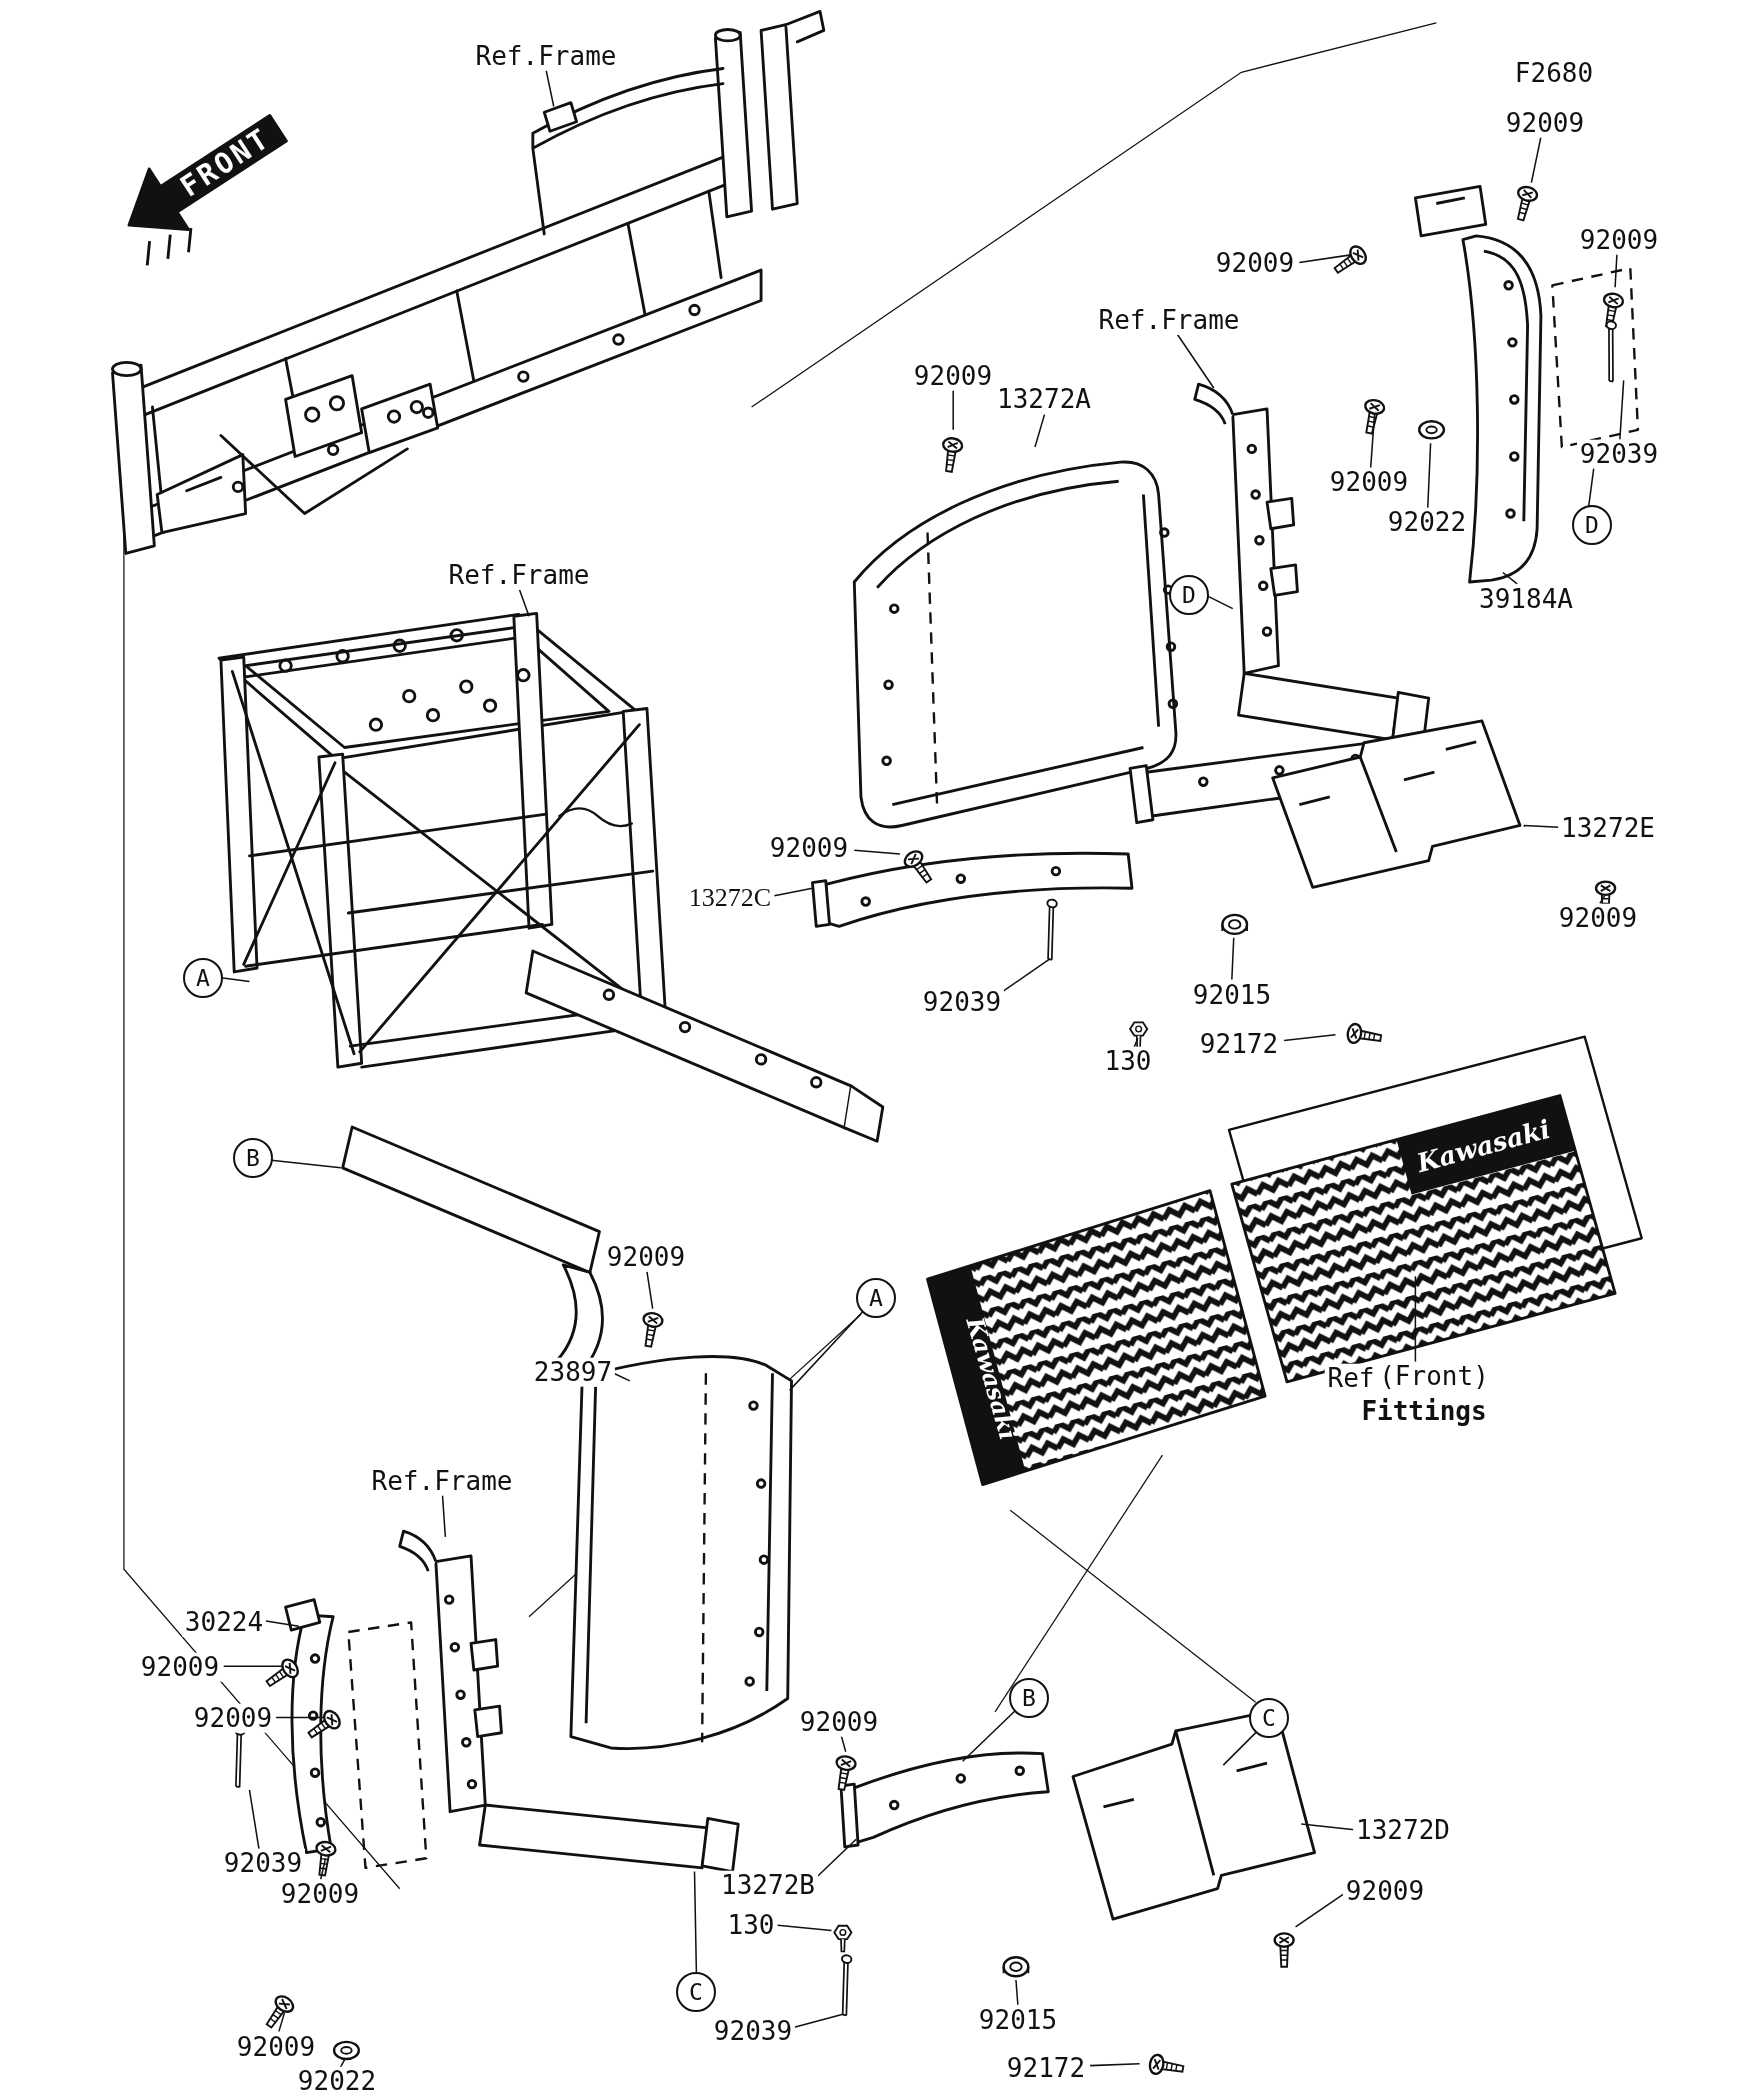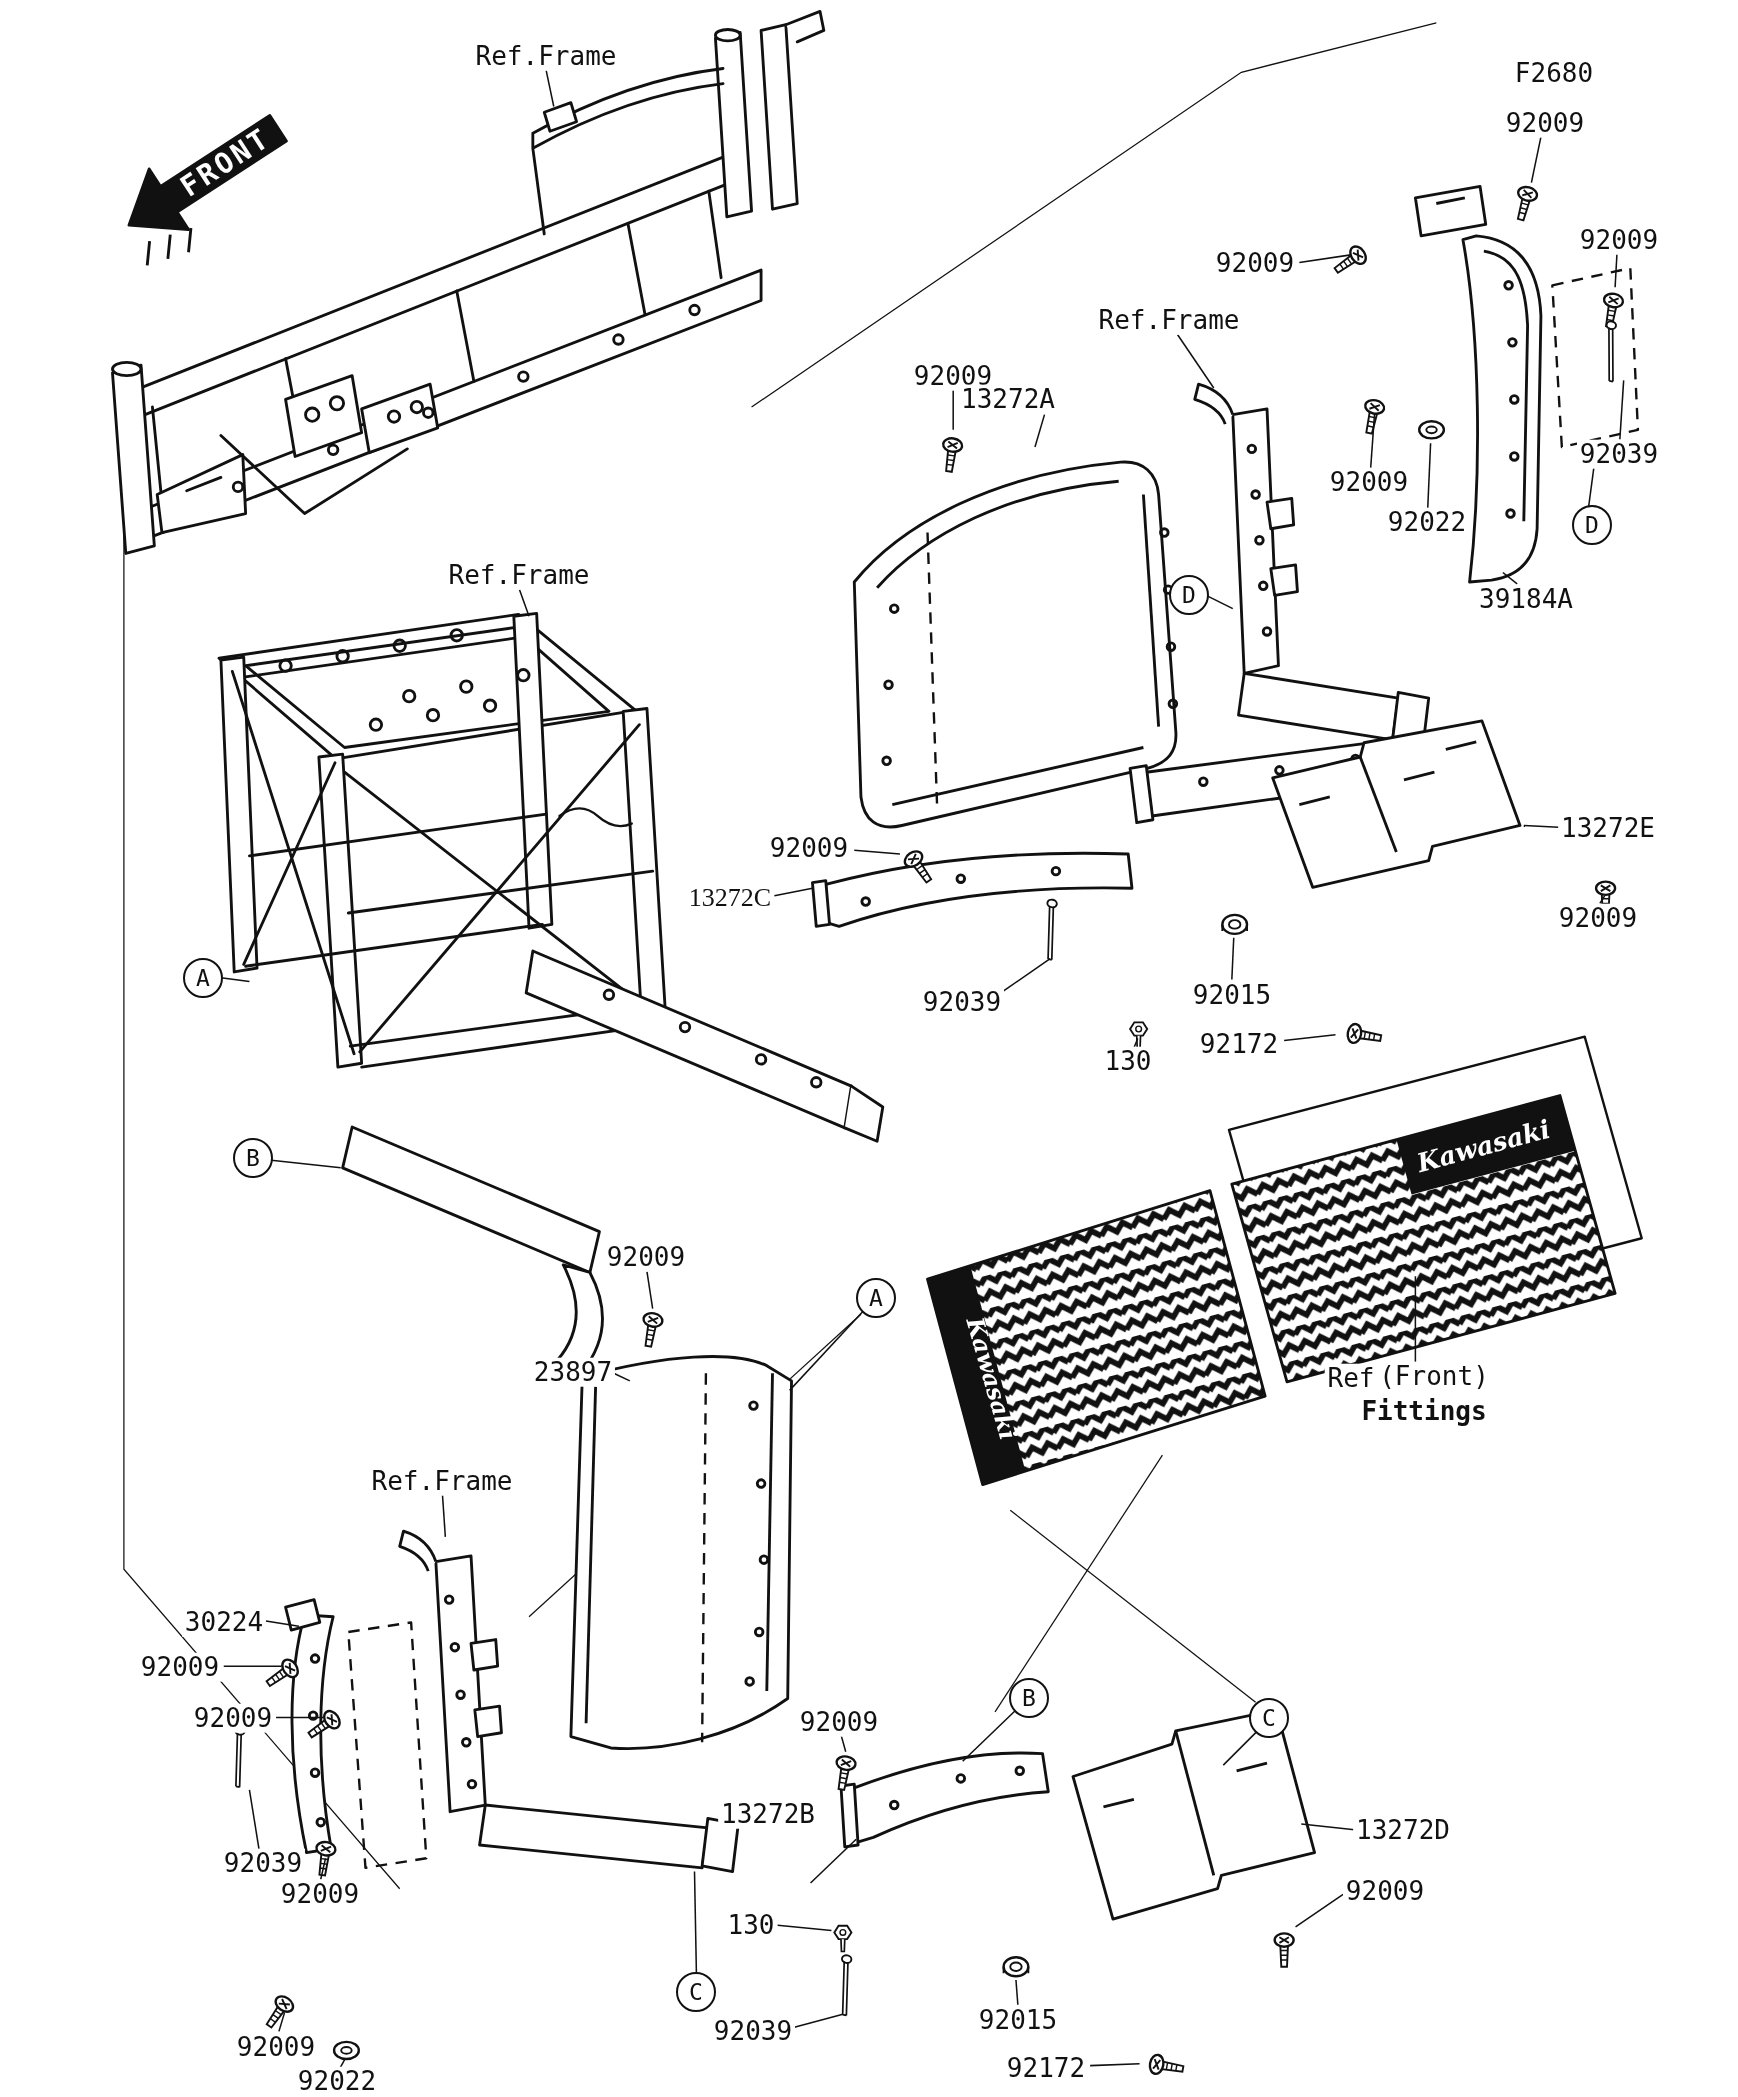--- a/index.html
+++ b/index.html
@@ -330,21 +330,21 @@
     <div class="part-label" style="left: 1554px; top: 73px; text-align: right;">F2680</div>
     <div class="part-label" style="left: 1545px; top: 123px;">92009</div>
     <div class="part-label" style="left: 1255px; top: 263px;">92009</div>
     <div class="part-label" style="left: 1619px; top: 240px;">92009</div>
     <div class="part-label" style="left: 1169px; top: 320px;">Ref.Frame</div>
     <div class="part-label" style="left: 1369px; top: 482px;">92009</div>
     <div class="part-label" style="left: 1427px; top: 522px;">92022</div>
     <div class="part-label" style="left: 1619px; top: 454px;">92039</div>
     <div class="part-label" style="left: 1526px; top: 599px;">39184A</div>
     <div class="part-label" style="left: 953px; top: 376px;">92009</div>
-    <div class="part-label" style="left: 1008px; top: 399px;">13272A</div>
+    <div class="part-label" style="left: 1044px; top: 399px;">13272A</div>
     <div class="part-label" style="left: 519px; top: 575px;">Ref.Frame</div>
     <div class="part-label" style="left: 1608px; top: 828px;">13272E</div>
     <div class="part-label" style="left: 1598px; top: 918px;">92009</div>
     <div class="part-label" style="left: 809px; top: 848px;">92009</div>
     <div class="part-label" style="left: 730px; top: 898px; font-family: Liberation Serif, serif;">13272C</div>
     <div class="part-label" style="left: 962px; top: 1002px;">92039</div>
     <div class="part-label" style="left: 1128px; top: 1061px;">130</div>
     <div class="part-label" style="left: 1232px; top: 995px;">92015</div>
     <div class="part-label" style="left: 1239px; top: 1044px;">92172</div>
     <div class="part-label" style="left: 646px; top: 1257px;">92009</div>
@@ -354,21 +354,21 @@
     <div class="part-label" style="left: 1424px; top: 1411px; font-weight: bold;">Fittings</div>
     <div class="part-label" style="left: 1434px; top: 1376px;">(Front)</div>
     <div class="part-label" style="left: 224px; top: 1622px;">30224</div>
     <div class="part-label" style="left: 180px; top: 1667px;">92009</div>
     <div class="part-label" style="left: 233px; top: 1718px;">92009</div>
     <div class="part-label" style="left: 263px; top: 1863px;">92039</div>
     <div class="part-label" style="left: 320px; top: 1894px;">92009</div>
     <div class="part-label" style="left: 276px; top: 2047px;">92009</div>
     <div class="part-label" style="left: 337px; top: 2081px;">92022</div>
     <div class="part-label" style="left: 839px; top: 1722px;">92009</div>
-    <div class="part-label" style="left: 768px; top: 1814px;">13272B</div>
+    <div class="part-label" style="left: 768px; top: 1885px;">13272B</div>
     <div class="part-label" style="left: 751px; top: 1925px;">130</div>
     <div class="part-label" style="left: 753px; top: 2031px;">92039</div>
     <div class="part-label" style="left: 1018px; top: 2020px;">92015</div>
     <div class="part-label" style="left: 1046px; top: 2068px;">92172</div>
     <div class="part-label" style="left: 1391px; top: 1830px; margin-left: 12px;">13272D</div>
     <div class="part-label" style="left: 1385px; top: 1891px;">92009</div>
     <div class="callout" style="left: 203px; top: 978px;">A</div>
     <div class="callout" style="left: 253px; top: 1158px;">B</div>
     <div class="callout" style="left: 876px; top: 1298px;">A</div>
     <div class="callout" style="left: 1592px; top: 525px;">D</div>

